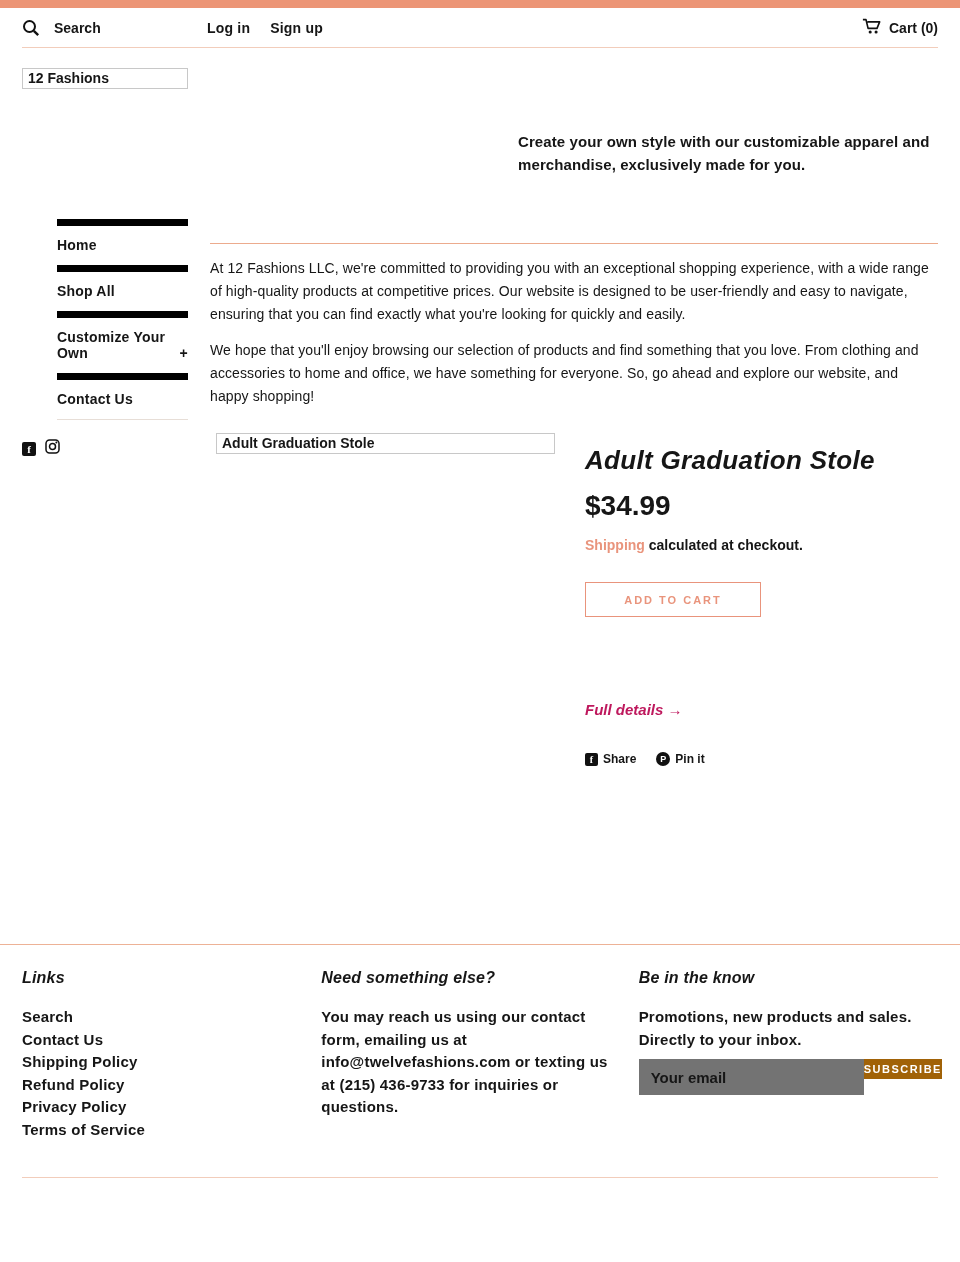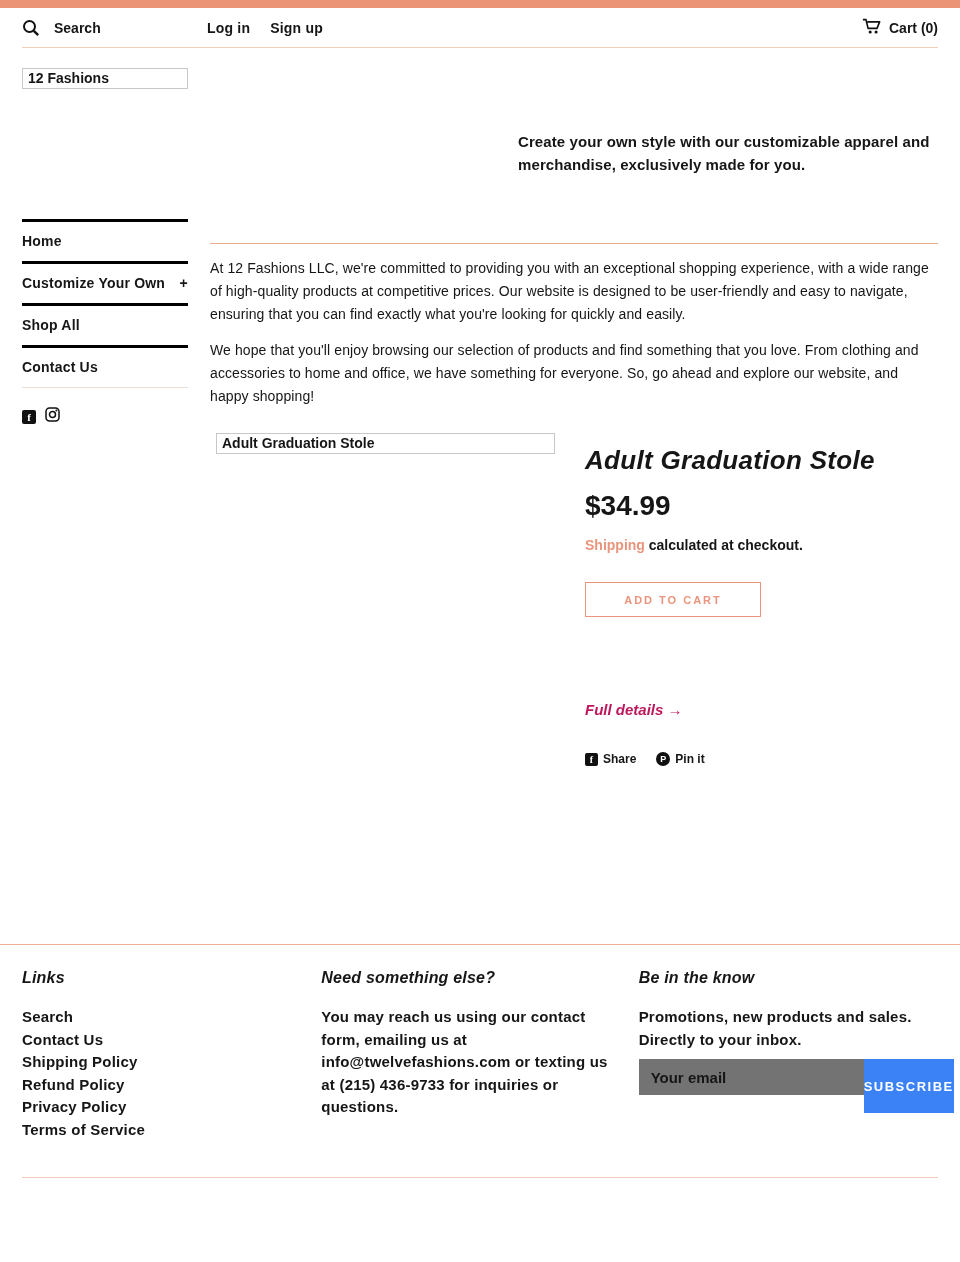--- a/index.html
+++ b/index.html
@@ -37,23 +37,23 @@
   .tagline {
     width:420px; margin:41px 22px 0 auto; text-align:left;
     font-size:15px; font-weight:bold; line-height:23px; letter-spacing:.1px;
   }
 
   
   .content { margin:43px 22px 0; display:flex; }
   .sidebar { width:166px; flex:0 0 166px; margin-right:22px; }
   .nav { list-style:none; }
   .nav li {
-    border-top:3px solid #000000; padding:11px 0 12px;
+    border-top:7px solid #000000; padding:11px 0 12px;
     font-size:14px; font-weight:bold; letter-spacing:.2px;
-    display:flex; justify-content:space-between; align-items:flex-end; cursor:pointer;
+    display:flex; justify-content:space-between; align-items:flex-end; cursor:pointer;margin-left:35px;
   }
   .nav li:last-child { border-bottom:1px solid #e7ded7; }
   .nav .plus { font-weight:bold; font-size:14px; }
   .social { margin-top:19px; display:flex; gap:9px; align-items:center; }
   .fb-icon {
     width:14px; height:14px; background:#111; color:#fff; border-radius:2px;
     font-size:11px; font-weight:bold; display:flex; align-items:flex-end;
     justify-content:center; line-height:13px; cursor:pointer;
     font-family:"Liberation Serif", serif;
   }
@@ -106,22 +106,22 @@
   .fcol-mid .ftext { font-size:15px; font-weight:bold; line-height:22.5px; letter-spacing:.2px; }
   .fcol-right .ftext { font-size:15px; font-weight:bold; line-height:22.5px; letter-spacing:.2px; }
   .newsletter-form { margin-top:8px; display:flex; width:288px; }
   .email-input {
     flex:1; height:36px; background:#737373; border:none; outline:none;
     font-family:Liberation Sans, sans-serif; font-size:15px; font-weight:bold;
     color:#161616; padding:0 12px;
   }
   .email-input::placeholder { color:#161616; opacity:1; }
   .subscribe-btn {
-    width:91px; height:54px; background:#3b82f6; border:none; color:#fff;
-    font-family:"Liberation Sans",sans-serif; font-size:13px; font-weight:bold;
+    width:91px; height:20px; background:#a16207; border:none; color:#fff;
+    font-family:"Liberation Sans",sans-serif; font-size:11px; font-weight:bold;
     letter-spacing:1.5px; cursor:pointer;
   }
   .footer-rule { border:none; border-top:1px solid #f2cdbb; margin:36px 0 0; }
   .bottom-bar { display:flex; align-items:center; padding-top:27px; }
   .bottom-spacer { flex:1; }
 </style>
 </head>
 <body>
 
 <div class="topbar"></div>
@@ -158,25 +158,25 @@
 <div class="tagline">Create your own style with our customizable apparel and merchandise, exclusively made for you.</div>
 
 <div class="content">
 
   <div class="sidebar">
     <ul class="nav">
       <li>
         <span>Home</span>
       </li>
       <li>
+        <span>Shop All</span>
+      </li>
+      <li>
         <span>Customize Your Own</span>
         <span class="plus">+</span>
-      </li>
-      <li>
-        <span>Shop All</span>
       </li>
       <li>
         <span>Contact Us</span>
       </li>
     </ul>
     <div class="social">
       <a class="fb-icon">f</a>
       <a class="ig-icon">
         <svg width="15" height="15" viewBox="0 0 15 15">
             <rect x="1" y="1" width="13" height="13" rx="3.5" fill="none" stroke="#111" stroke-width="1.5"></rect>

